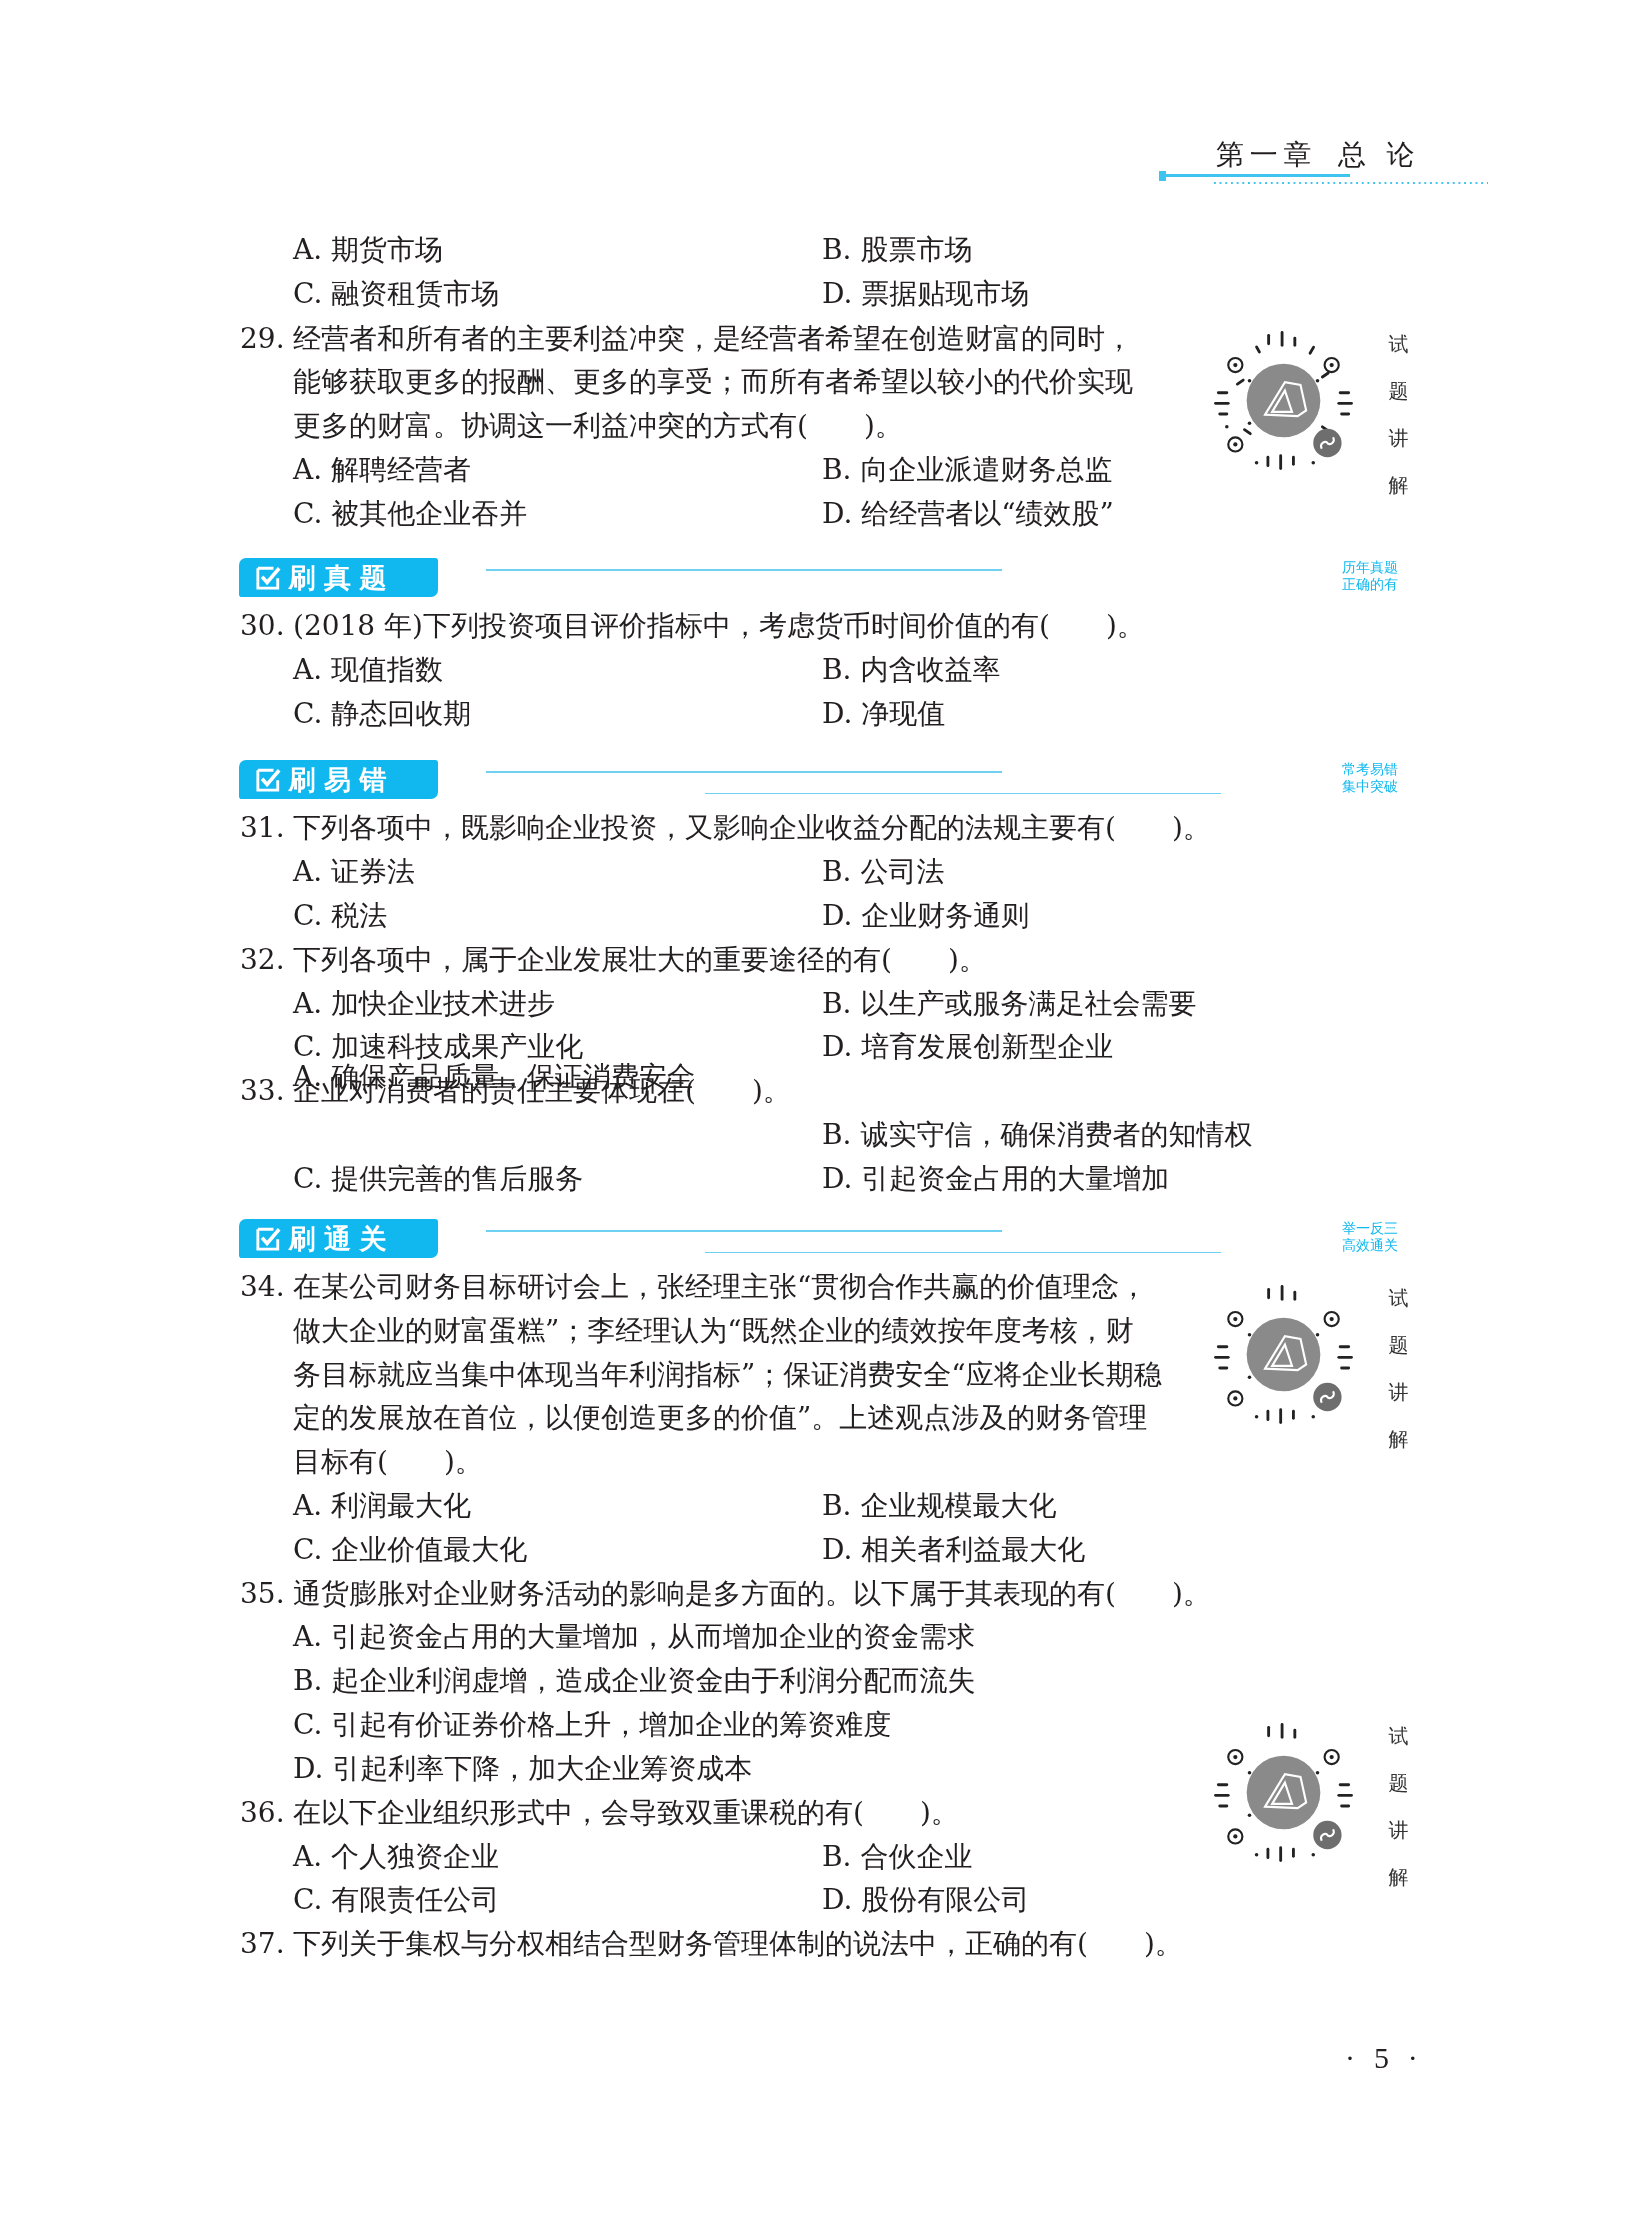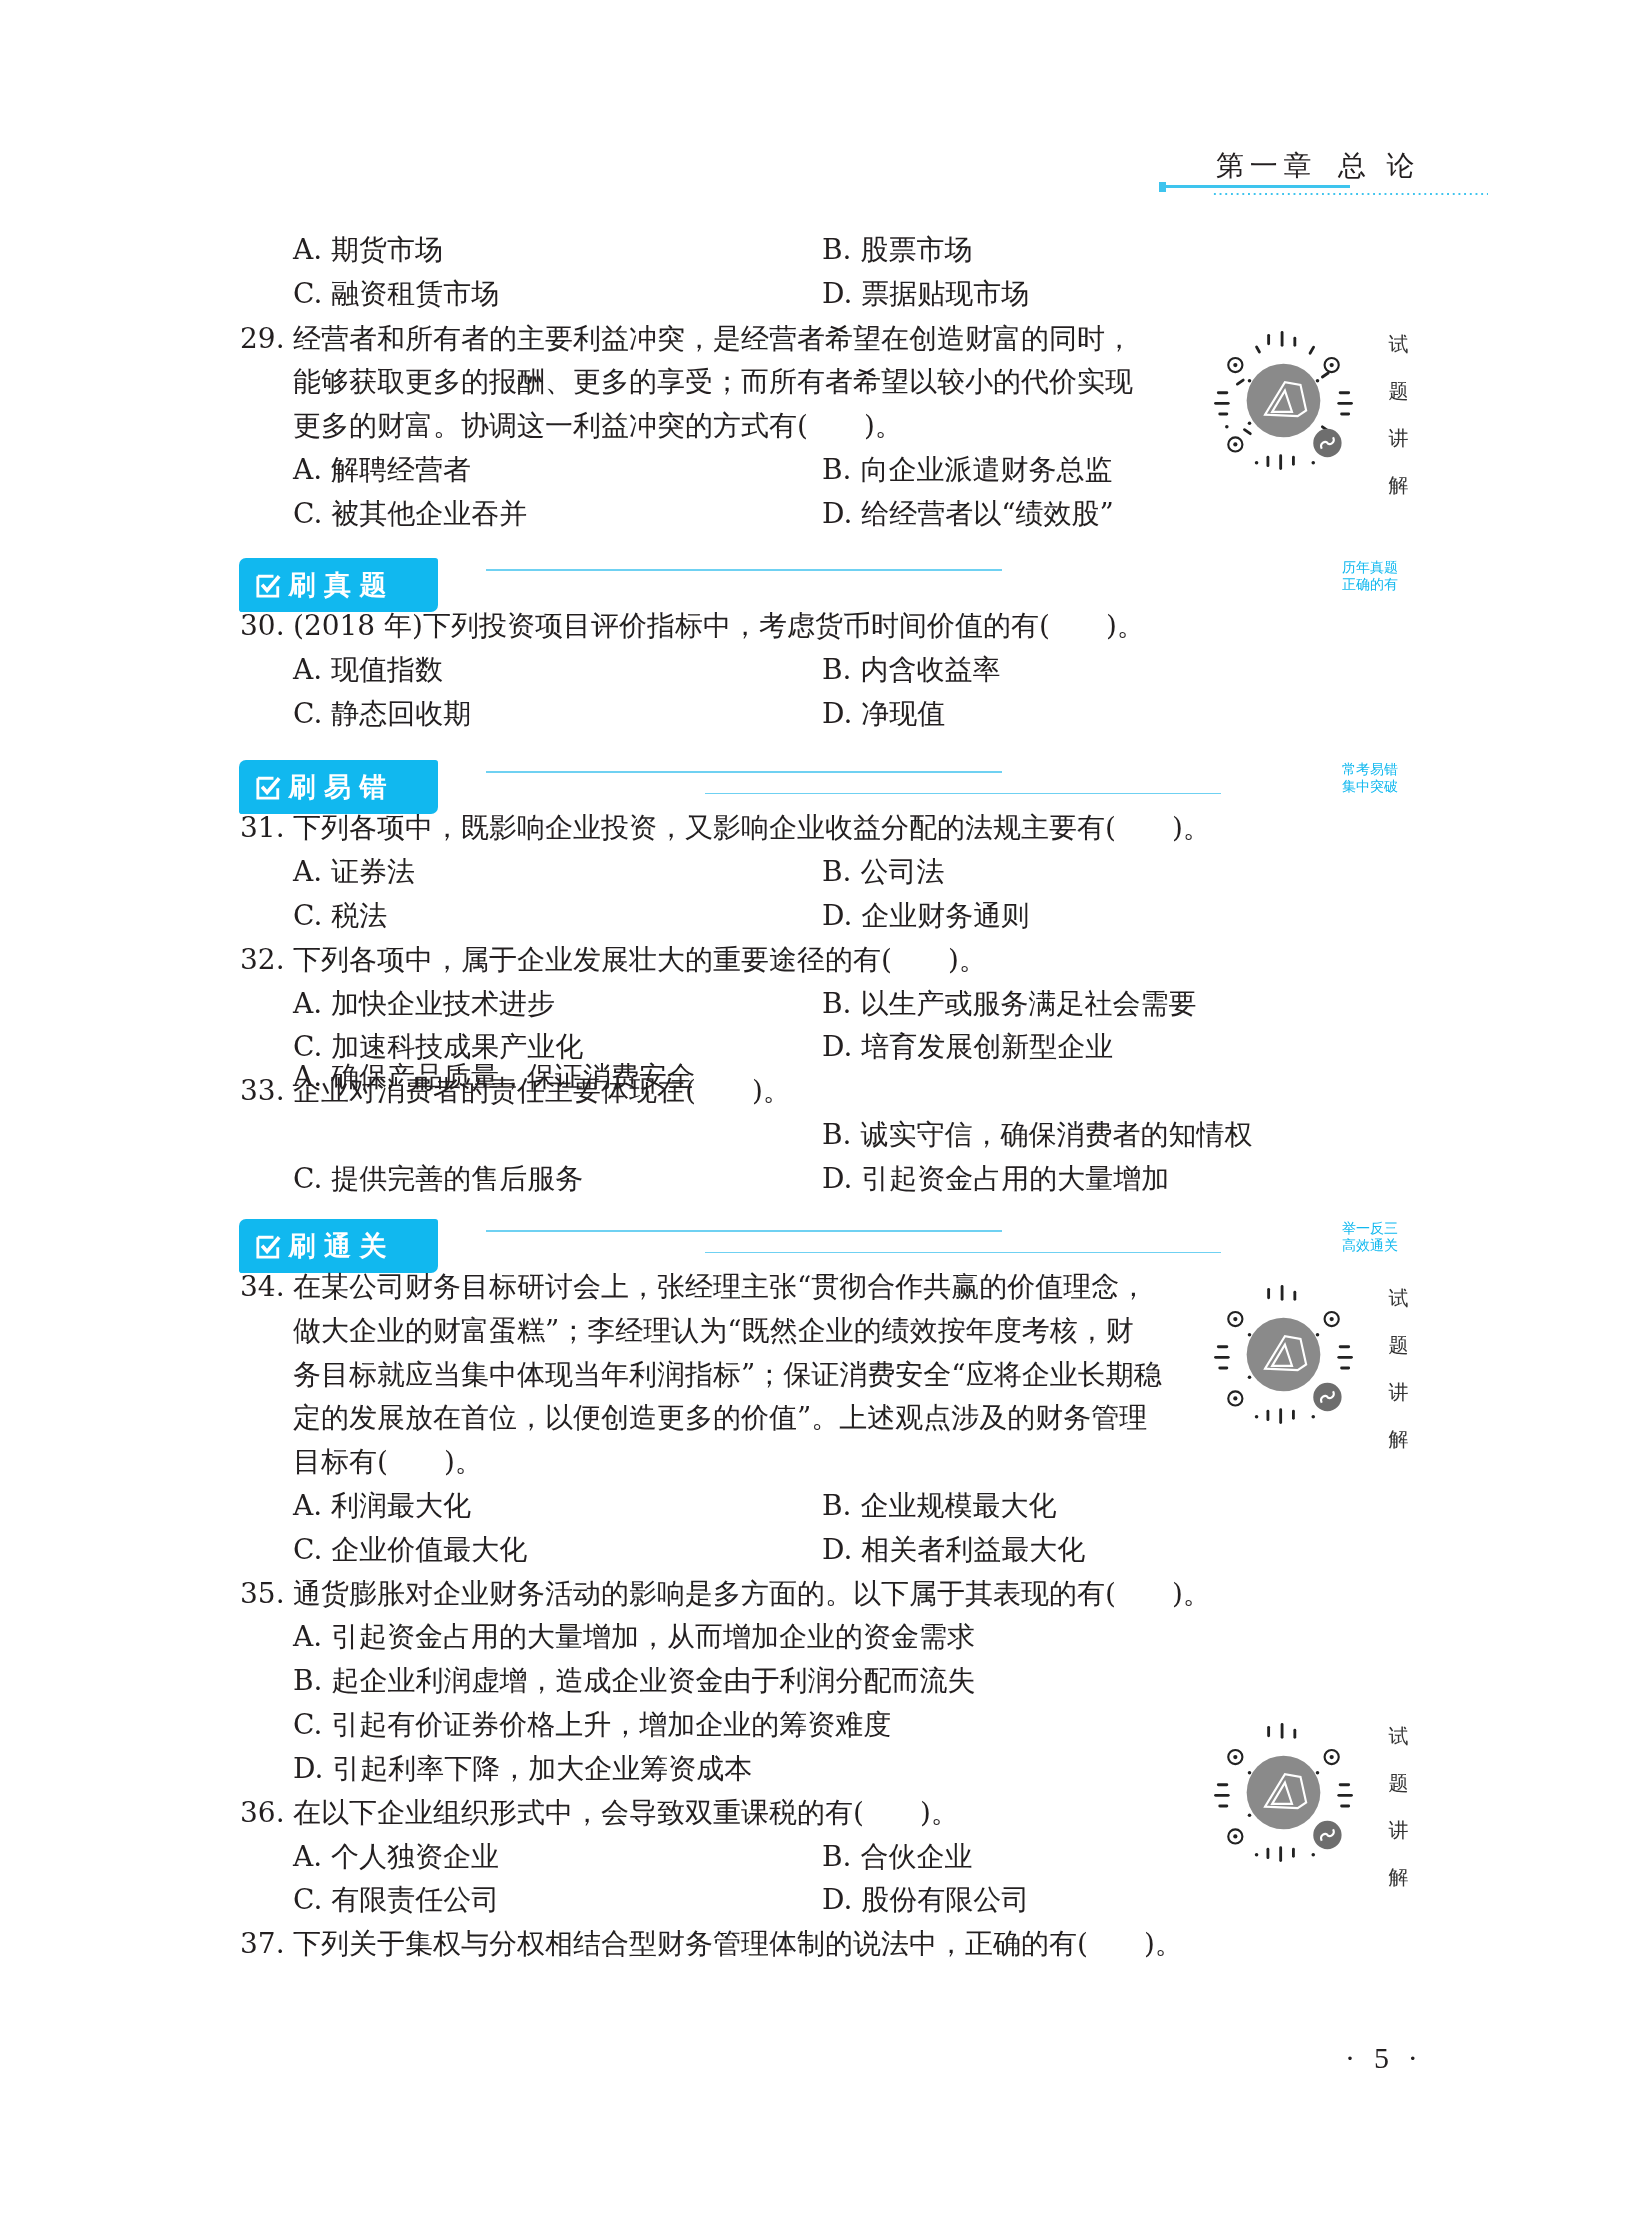--- a/index.html
+++ b/index.html
@@ -2,21 +2,21 @@
 <html style="font-size:11.3px"><head>
 <meta charset="utf-8">
 <style>
   html, body { margin: 0; padding: 0; background: #ffffff; }
   body {
     width: 1652px; height: 2227px; position: relative; overflow: hidden;
     font-family: "DejaVu Serif", "Liberation Serif", serif;
     color: #231f20;
   }
   .chapter-header {
-    position: absolute; left: 1145px; top: 141px; width: 495px; height: 64px;
+    position: absolute; left: 1145px; top: 130px; width: 495px; height: 64px;
   }
   .chapter-title {
     position: absolute; left: 71px; top: 5.7px;
     font-family: "DejaVu Sans", "Liberation Sans", sans-serif;
     font-size: 28px; letter-spacing: 5.7px; color: #231f20;
   }
   .chapter-title .gap { display: inline-block; width: 21px; }
   .chapter-line {
     position: absolute; left: 14px; top: 44px; width: 191px; height: 2.8px; background: #3ec4ee;
   }
@@ -33,21 +33,21 @@
     font-family: "DejaVu Serif", "Liberation Serif", serif; color: #231f20; text-align: center;
   }
   .qnum { position: absolute; left: 240px; }
   .qtext { position: absolute; left: 293px; }
   .opt { position: absolute; }
   .opt.col-a { left: 293px; }
   .opt.col-b { left: 822px; }
 
   .section-header { position: absolute; left: 239px; width: 1159px; height: 42px; }
   .section-badge {
-    position: absolute; left: 0; top: 0; width: 199px; height: 54px;
+    position: absolute; left: 0; top: 0; width: 199px; height: 39px;
     background: #11b8ef; border-radius: 7px 2.8px 7px 2.8px;
     display: flex; align-items: center; padding-left: 15.5px; box-sizing: border-box;
   }
   .section-badge .check-icon {
     width: 27px; height: 27px; margin-right: 7px; position: relative;
   }
   .section-badge .label {
     color: #ffffff; font-family: "DejaVu Sans", "Liberation Sans", sans-serif;
     font-weight: bold; font-size: 27px; letter-spacing: 8.5px;
   }

